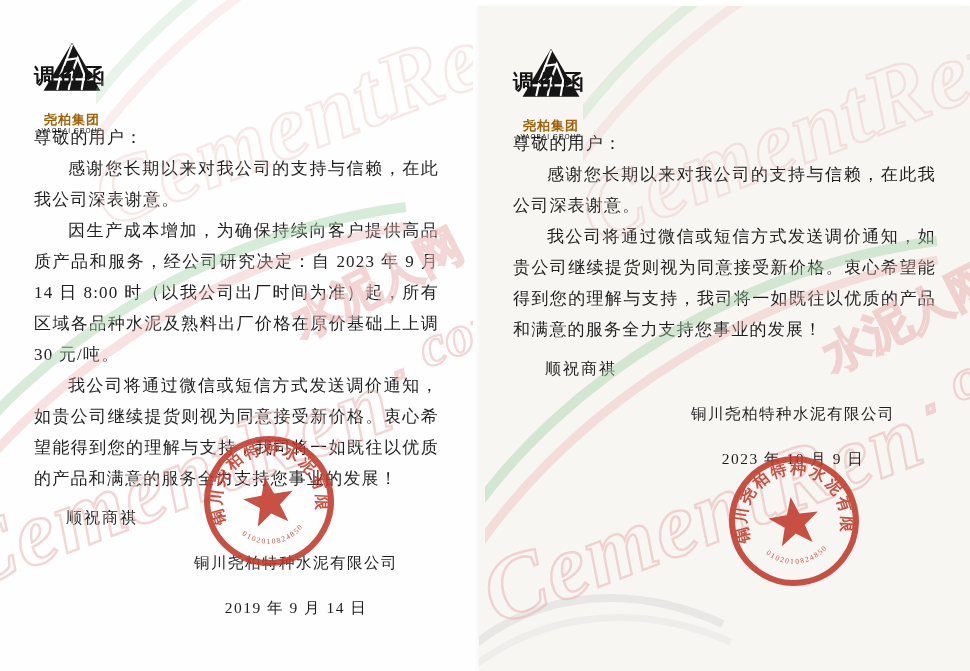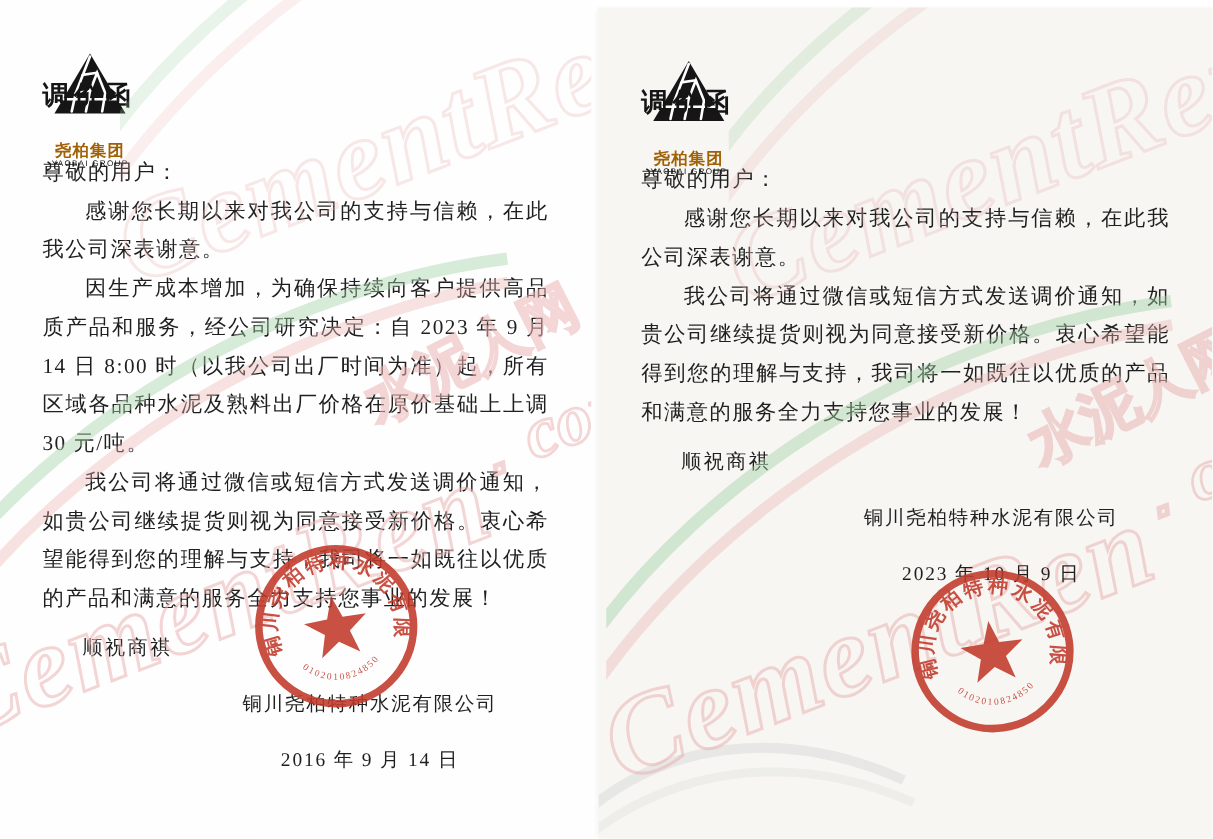--- a/index.html
+++ b/index.html
@@ -93,21 +93,21 @@
         <p class="salutation">尊敬的用户：</p>
         <p>感谢您长期以来对我公司的支持与信赖，在此我公司深表谢意。</p>
         <p><span>因生产成本增加，为确保持续向客户提供高品质产品和服务，经公司研究决定：</span><span class="u">自 2023 年 9 月 14 日 8:00 时（以我公司出厂时间为准）起，所有区域各品种水泥及熟料出厂价格在原价基础上上调 30 元/吨。</span></p>
         <p>我公司将通过微信或短信方式发送调价通知，如贵公司继续提货则视为同意接受新价格。衷心希望能得到您的理解与支持，我司将一如既往以优质的产品和满意的服务全力支持您事业的发展！</p>
       </div>
 
       <div class="closing">顺祝商祺</div>
 
       <div class="sig-block">
         <div class="sig-company">铜川尧柏特种水泥有限公司</div>
-        <div class="sig-date">2016 年 9 月 14 日</div>
+        <div class="sig-date">2019 年 9 月 14 日</div>
       </div>
 
       <svg class="stamp" width="142" height="142" viewBox="0 0 140 140">
         <g transform="rotate(-10 70 70)">
           <circle cx="70" cy="70" r="61" fill="none" stroke="#c23a2b" stroke-width="6"></circle>
           <polygon points="70,46 76.2,63.5 94.7,64 80,75.2 85.3,93 70,82.5 54.7,93 60,75.2 45.3,64 63.8,63.5" fill="#c23a2b"></polygon>
           <defs>
             <path id="ringTopL" d="M 25 84 A 47 47 0 1 1 115 84" fill="none"></path>
             <path id="ringBotL" d="M 38 98 A 43 43 0 0 0 102 98" fill="none"></path>
           </defs>

